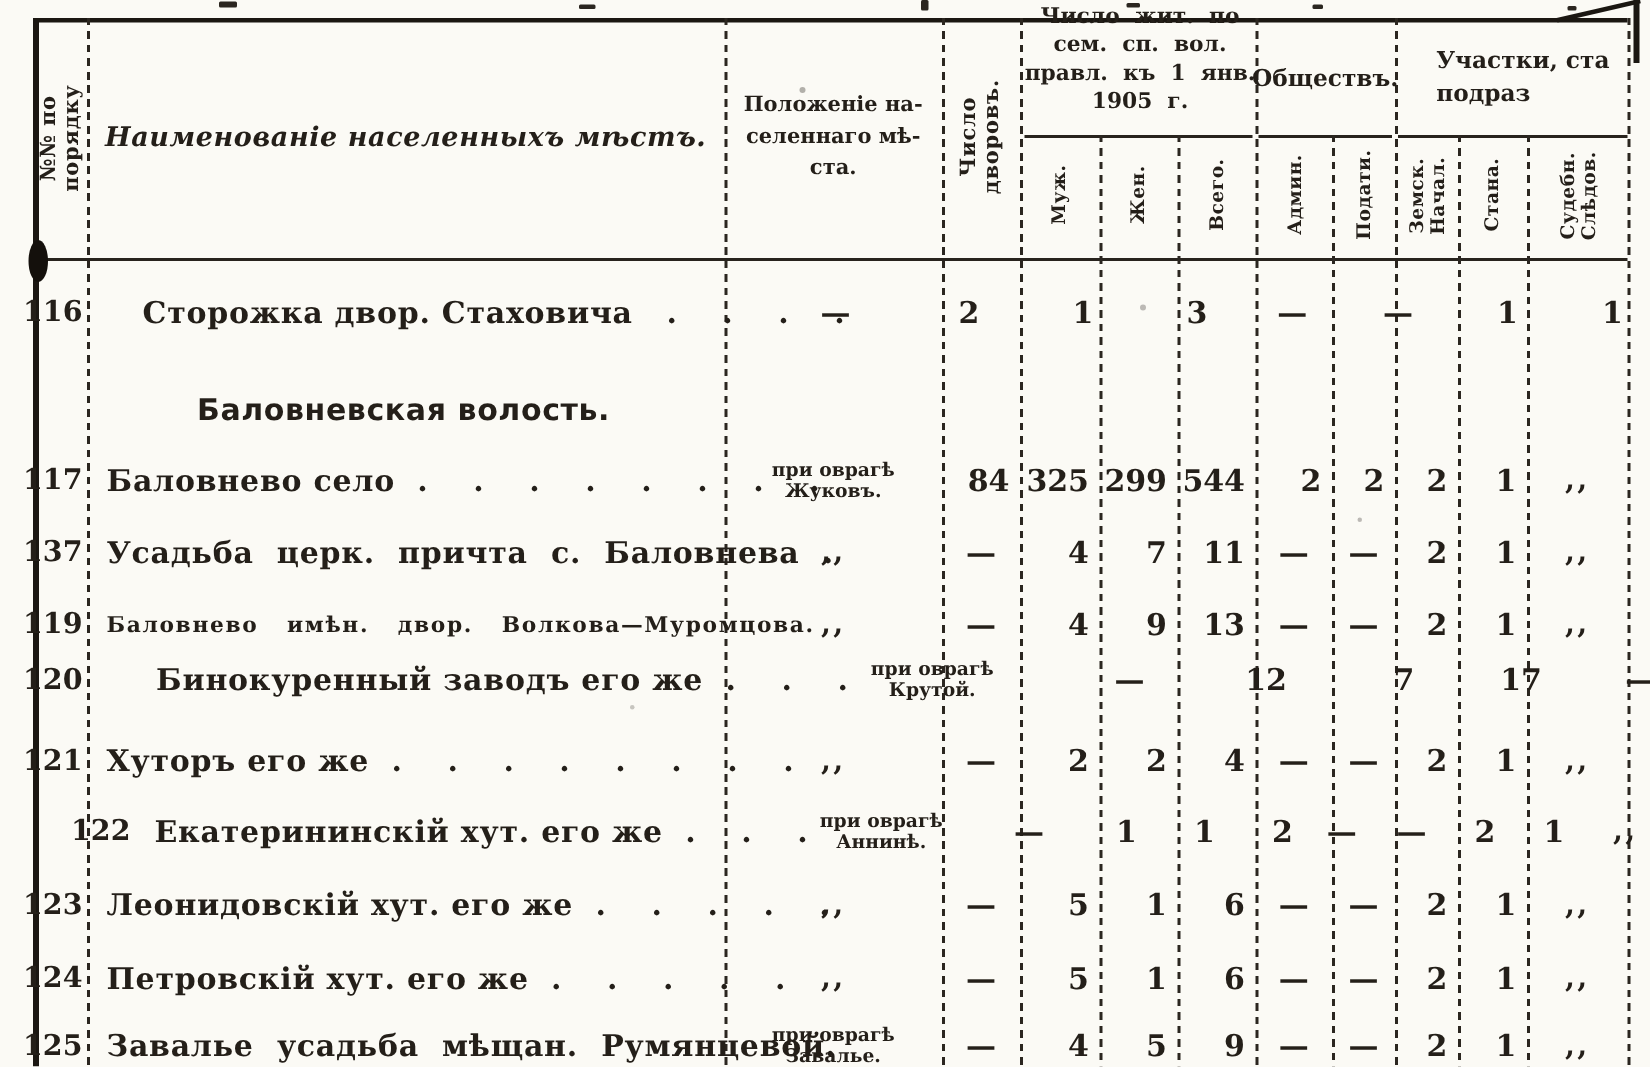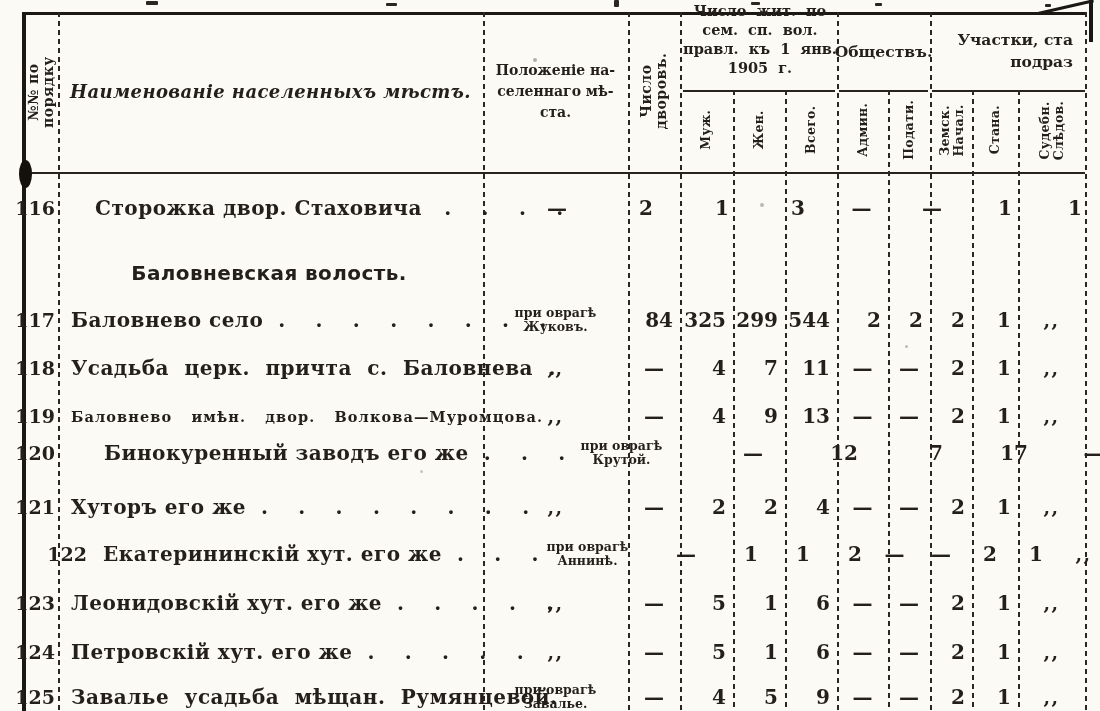--- a/index.html
+++ b/index.html
@@ -111,21 +111,21 @@
 <div class="hcell h-group2" style="left:837px;top:12px;width:93px;height:78px;">
   <span>Обществъ.</span>
 </div>
 <div class="hcell" style="left:837px;top:90px;width:51px;height:80px;">
   <span class="rot rot-sm">Админ.</span>
 </div>
 <div class="hcell" style="left:888px;top:90px;width:42px;height:80px;">
   <span class="rot rot-sm">Подати.</span>
 </div>
 <div class="h-group3 abs pre" style="left:930px;top:12px;width:155px;height:78px;">
-  <span class="pre" style="text-align:right;">Участки, ста
+  <span class="pre" style="text-align:left;">Участки, ста
 подраз</span>
 </div>
 <div class="hcell" style="left:930px;top:90px;width:42px;height:80px;">
   <span class="rot rot-sm">Земск.
 Начал.</span>
 </div>
 <div class="hcell" style="left:972px;top:90px;width:46px;height:80px;">
   <span class="rot rot-sm">Стана.</span>
 </div>
 <div class="hcell" style="left:1018px;top:90px;width:67px;height:80px;">
@@ -159,21 +159,21 @@
       <div class="cell c4 val-right">325</div>
       <div class="cell c5 val-right">299</div>
       <div class="cell c6 val-right">544</div>
       <div class="cell c7 val-right">2</div>
       <div class="cell c8 val-right">2</div>
       <div class="cell c9 val-right">2</div>
       <div class="cell c10 val-right">1</div>
       <div class="cell c11 ditto">,,</div>
     </div>
     <div class="trow" style="top: 345px; height: 46px;">
-      <div class="cell c0 cell-num">118</div>
+      <div class="cell c0 cell-num">137</div>
       <div class="cell c1 cell-name name-spread">Усадьба церк. причта с. Баловнева&nbsp;.</div>
       <div class="cell c2 ditto">,,</div>
       <div class="cell c3 val-center">—</div>
       <div class="cell c4 val-right">4</div>
       <div class="cell c5 val-right">7</div>
       <div class="cell c6 val-right">11</div>
       <div class="cell c7 val-center">—</div>
       <div class="cell c8 val-center">—</div>
       <div class="cell c9 val-right">2</div>
       <div class="cell c10 val-right">1</div>

